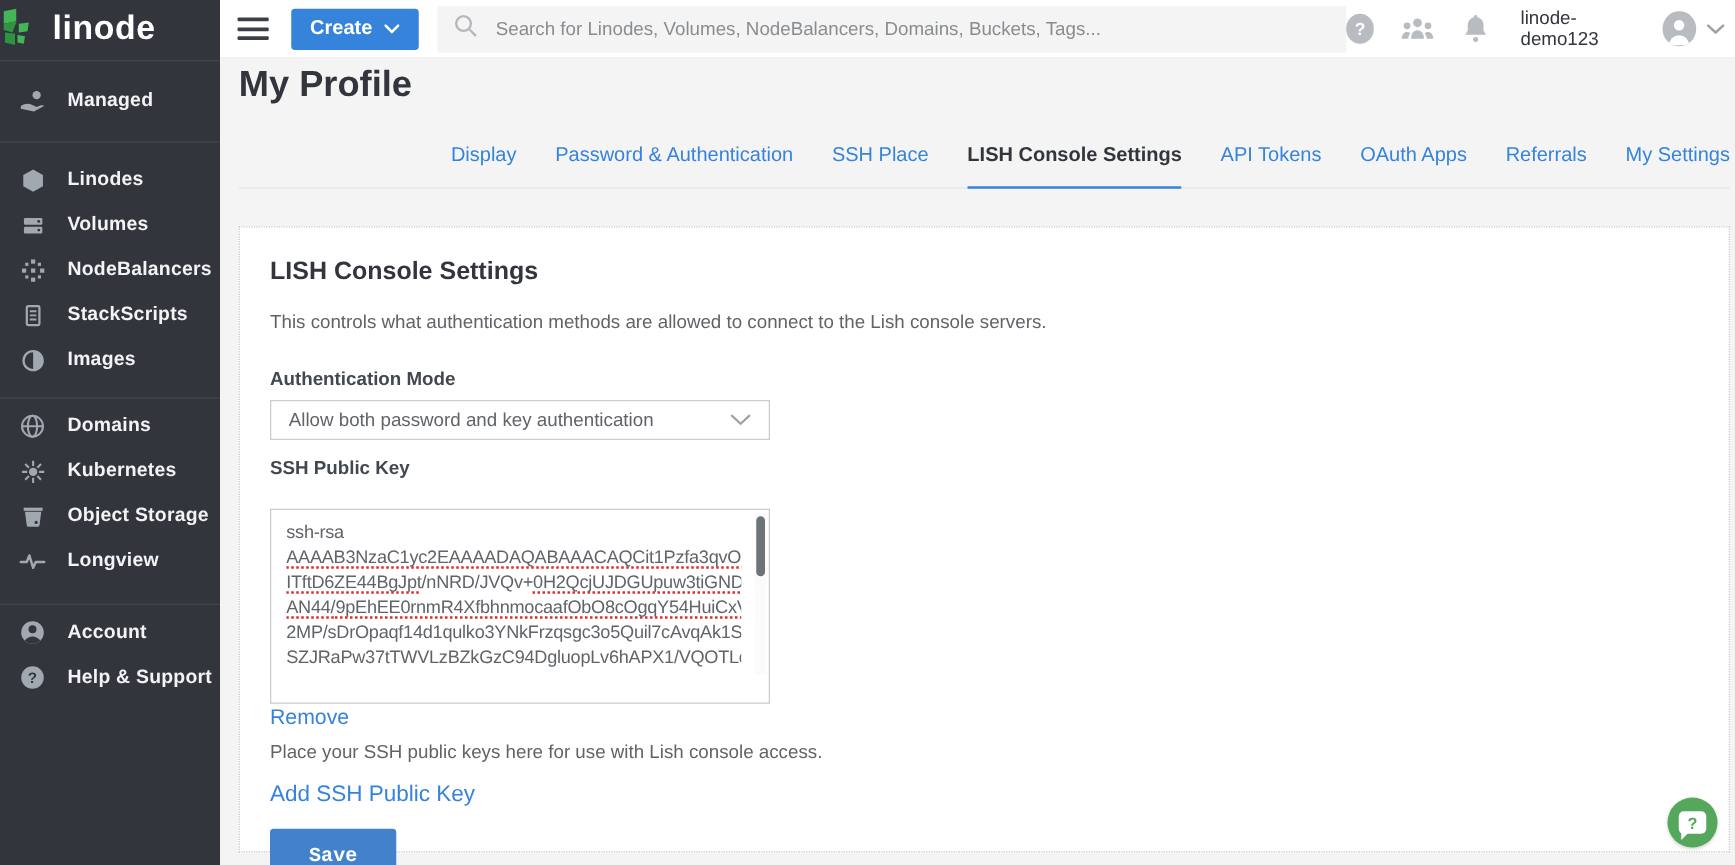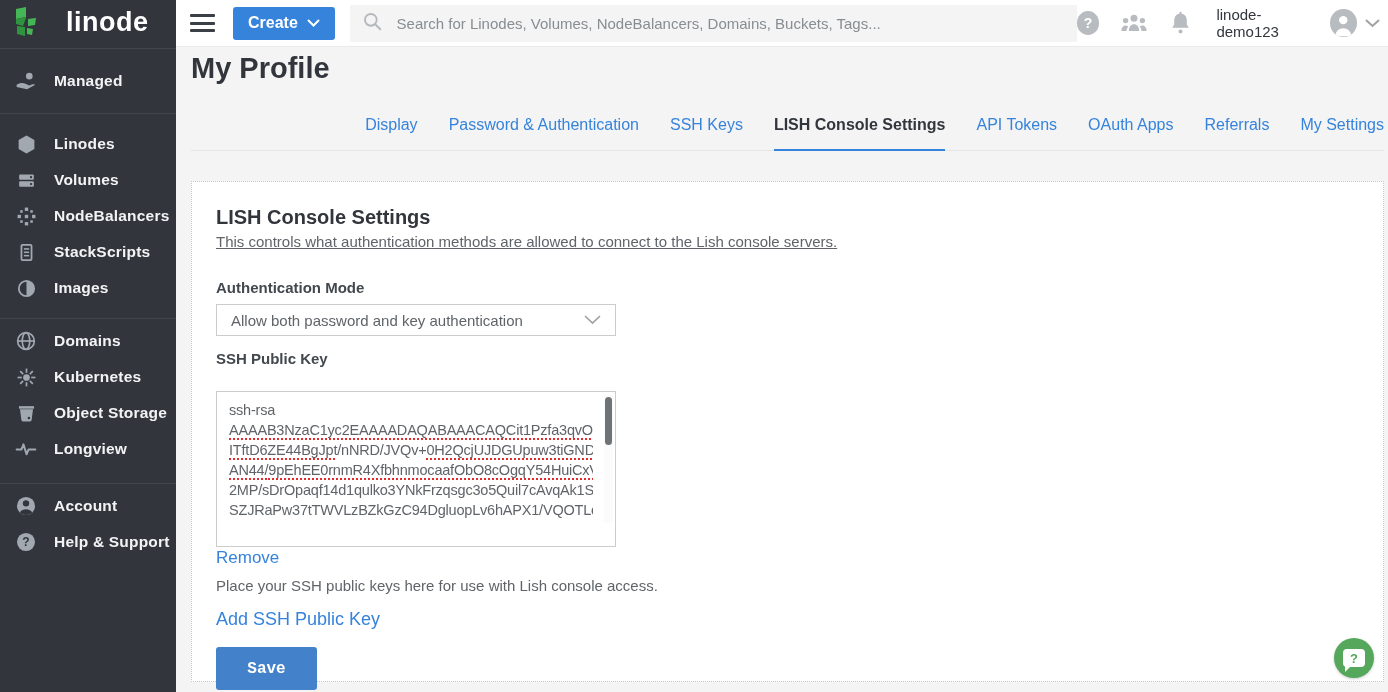--- a/index.html
+++ b/index.html
@@ -5,21 +5,21 @@
   * { margin:0; padding:0; box-sizing:border-box; }
   html,body { width:1388px; height:692px; overflow:hidden; }
   body {
     position:relative;
     background:#f4f4f4;
     font-family:"Liberation Sans","DejaVu Sans",sans-serif;
     color:#32363c;
   }
   
   .sidebar { position:absolute; left:0; top:0; width:176px; height:692px; background:#32363c; z-index:5; }
-  .logo-row { height:48px; display:flex; align-items:center; padding-left:13px; gap:25px; }
+  .logo-row { height:48px; display:flex; align-items:center; gap:14px; }
   .logo-text { color:#fff; font-size:27px; font-weight:700; letter-spacing:.5px; line-height:1; padding-bottom:4px; }
   .nav-group { border-top:1px solid #41454c; padding:10px 0; }
   .nav-group.g1 { padding:14px 0; }
   .nav-group.g2 { padding:12px 0; }
   .nav-group.g3 { padding:4px 0 16px 0; }
   .nav-group.g4 { padding:4px 0; }
   .nav-item { height:36px; display:flex; align-items:center; padding-left:15px; gap:17px; cursor:pointer; }
   .nav-item .nav-ico { width:22px; height:22px; display:flex; align-items:center; justify-content:center; flex:0 0 22px; }
   .nav-item .nav-label { color:#f2f3f4; font-size:15.5px; font-weight:700; letter-spacing:.2px; white-space:nowrap; }
   
@@ -38,21 +38,21 @@
   .username { font-size:15px; color:#32363c; margin-right:12px; cursor:pointer; }
   .avatar { width:28px; height:28px; border-radius:50%; background:#b8bcc0; overflow:hidden; display:flex; align-items:flex-end; justify-content:center; margin-right:8px; cursor:pointer; }
   
   .page-title { position:absolute; left:191px; top:52px; font-size:29px; font-weight:700; color:#32363c; }
   .tabs { position:absolute; left:191px; top:110px; width:1193px; border-bottom:1px solid #e3e5e8; display:flex; gap:31px; padding-left:16px;justify-content:flex-end; }
   .tab { font-size:16px; color:#3683dc; padding:6px 0 15px 0; cursor:pointer; white-space:nowrap; }
   .tab.active { color:#32363c; font-weight:700; border-bottom:2px solid #3683dc; margin-bottom:-1px; }
   
   .panel { position:absolute; left:191px; top:181px; width:1193px; height:501px; background:#fff; border:1px dotted #c5c7c9; padding:16px 24px; }
   .panel-title { font-size:20px; font-weight:700; color:#32363c; margin-top:8px; }
-  .panel-desc { font-size:15px; color:#606469; margin-top:4px;text-decoration:underline; }
+  .panel-desc { font-size:15px; color:#606469; margin-top:20px; }
   .field-label { font-size:15px; font-weight:700; color:#43484e; margin-top:29px; }
   .select-box { margin-top:8px; width:400px; height:32px; border:1px solid #ccc; background:#fff; display:flex; align-items:center; padding:0 14px; cursor:pointer; }
   .select-value { flex:1; font-size:15px; color:#606469; }
   .label-2 { margin-top:14px; }
   .key-box { margin-top:24px; width:400px; height:156px; border:1px solid #ccc; background:#fff; position:relative; padding:8px 22px 8px 12px; overflow:hidden; cursor:text; }
   .key-line { font-size:14.5px; line-height:20px; color:#606469; white-space:nowrap; overflow:hidden; letter-spacing:-0.2px; }
   .key-line .spellcheck { text-decoration:underline dotted #e02c2c; text-decoration-thickness:2px; text-underline-offset:3px; }
   .key-scrollbar { position:absolute; right:2px; top:3px; width:9px; height:128px; background:#fbfbfb; }
   .key-thumb { position:absolute; right:1px; top:2px; width:7px; height:48px; background:#6e7artist; background:#6e7378; border-radius:4px; cursor:grab; }
   .remove-link { display:inline-block; margin-top:1px; font-size:17px; color:#3683dc; cursor:pointer; }
@@ -281,21 +281,21 @@
         </svg>
     </span>
   </div>
 </header>
 
 <h1 class="page-title">My Profile</h1>
 
 <div class="tabs">
   <span class="tab">Display</span>
   <span class="tab">Password &amp; Authentication</span>
-  <span class="tab">SSH Keys</span>
+  <span class="tab">SSH Place</span>
   <span class="tab active">LISH Console Settings</span>
   <span class="tab">API Tokens</span>
   <span class="tab">OAuth Apps</span>
   <span class="tab">Referrals</span>
   <span class="tab">My Settings</span>
 </div>
 
 <section class="panel">
   <h2 class="panel-title">LISH Console Settings</h2>
   <p class="panel-desc">This controls what authentication methods are allowed to connect to the Lish console servers.</p>

